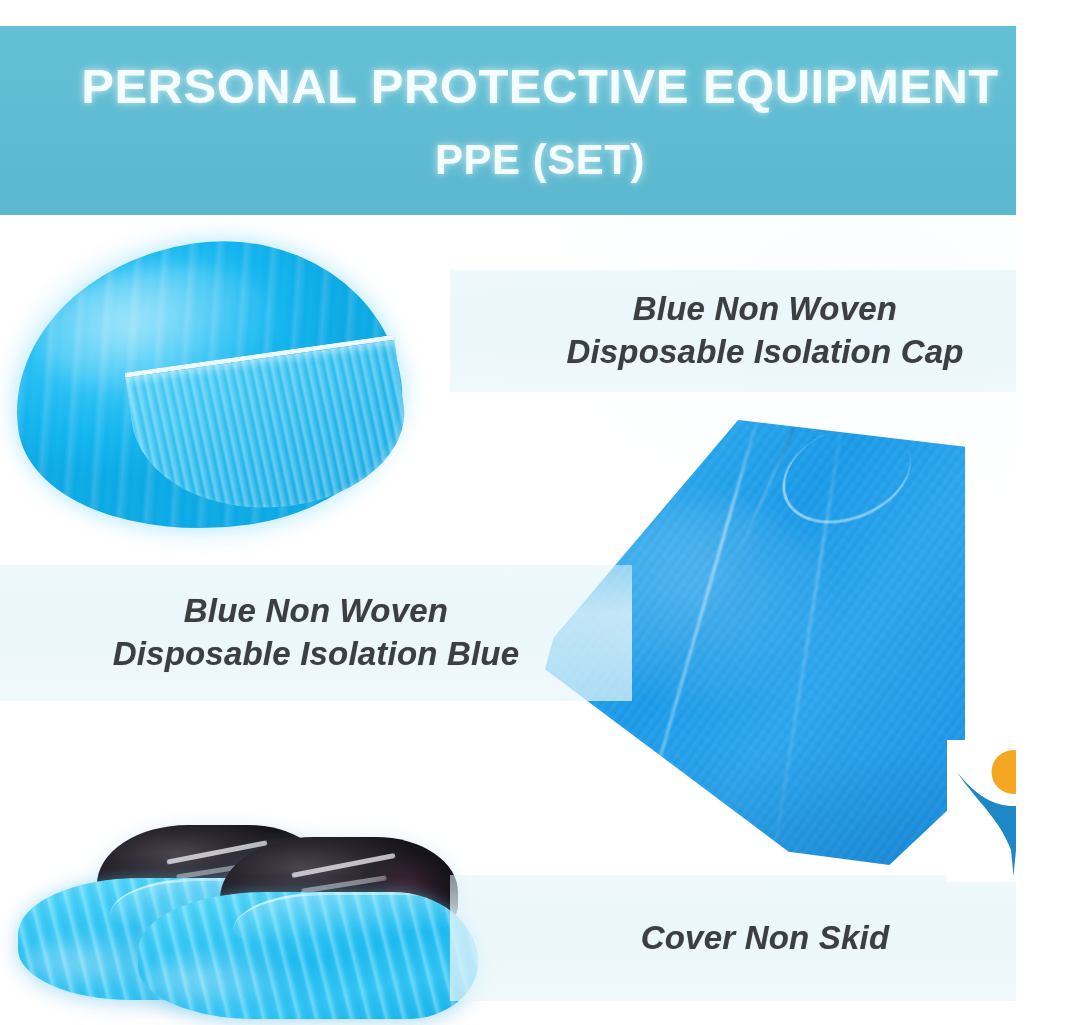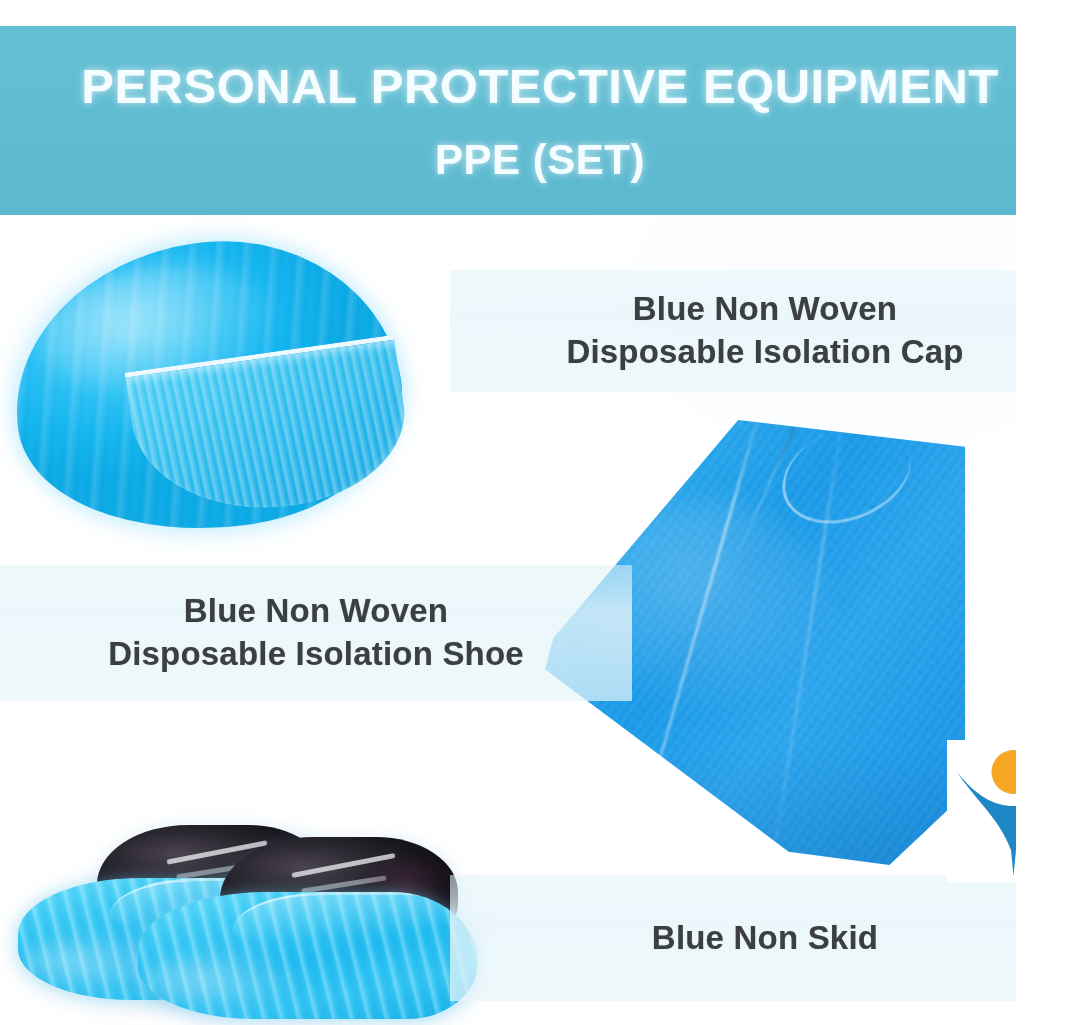--- a/index.html
+++ b/index.html
@@ -89,20 +89,21 @@
   }
   .caption-line {
     color: #3b3f42;
     font-size: 33px;
     font-weight: bold;
     letter-spacing: 0.2px;
     line-height: 1.30;
     text-align: center;
     white-space: nowrap;
     text-shadow: 0 0 1px rgba(90,95,100,0.35);
+    font-style: italic;
   }
 
   #plate-cap   { left: 450px; top: 55px;  width: 630px; height: 122px; }
   #plate-gown  { left: 0px;   top: 350px; width: 632px; height: 136px; }
   #plate-shoe  { left: 450px; top: 660px; width: 630px; height: 126px; }
 
   
   #img-cap {
     position: absolute;
     left: 8px;
@@ -402,21 +403,21 @@
         <div class="gown-crease-a"></div>
         <div class="gown-crease-b"></div>
         <div class="gown-neck"></div>
         <div class="gown-shoulder-seam"></div>
         <div class="gown-shadow-edge"></div>
       </div>
     </div>
 
     <div class="caption-plate" id="plate-gown">
       <div class="caption-line">Blue Non Woven</div>
-      <div class="caption-line">Disposable Isolation Shoe</div>
+      <div class="caption-line">Disposable Isolation Blue</div>
     </div>
 
     <div id="img-shoes">
 
       <div class="shoe" id="shoe-back">
         <div class="sneaker">
           <div class="sneaker-lace"></div>
           <div class="sneaker-lace l2"></div>
           <div class="sneaker-tint"></div>
         </div>
@@ -436,21 +437,21 @@
         <div class="cover">
           <div class="cover-ribs"></div>
           <div class="cover-elastic"></div>
           <div class="cover-toe-sheen"></div>
         </div>
       </div>
 
     </div>
 
     <div class="caption-plate" id="plate-shoe">
-      <div class="caption-line">Blue Non Skid</div>
+      <div class="caption-line">Cover Non Skid</div>
     </div>
 
     <div id="logo">
       <svg width="133" height="142" viewBox="0 0 133 142">
 
         <circle cx="66.5" cy="32" r="22" fill="#f5a623"></circle>
 
         <path d="M 10 32
                  C 30 62, 52 78, 64 110
                  L 66.5 136

